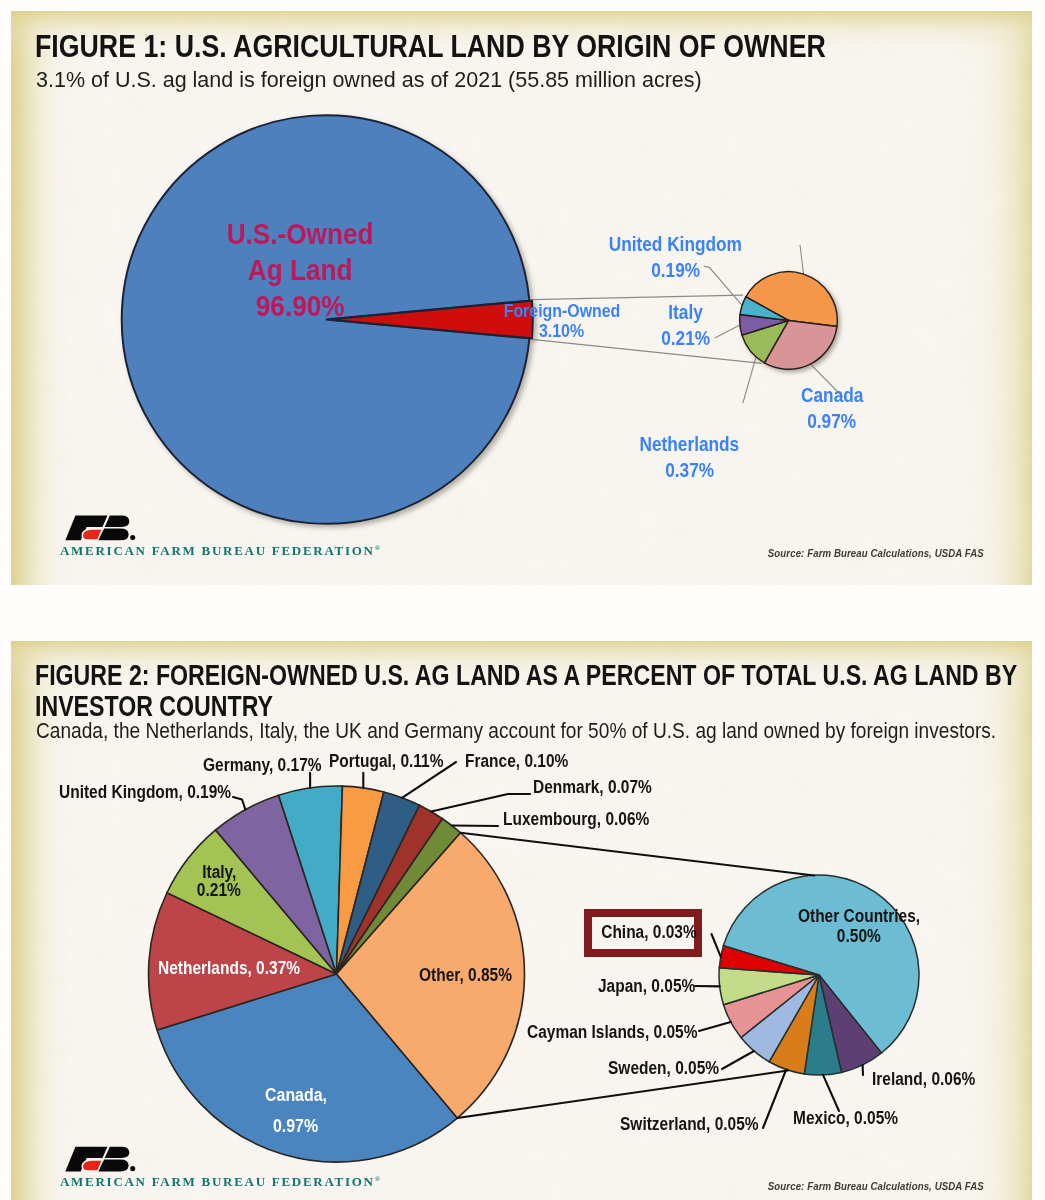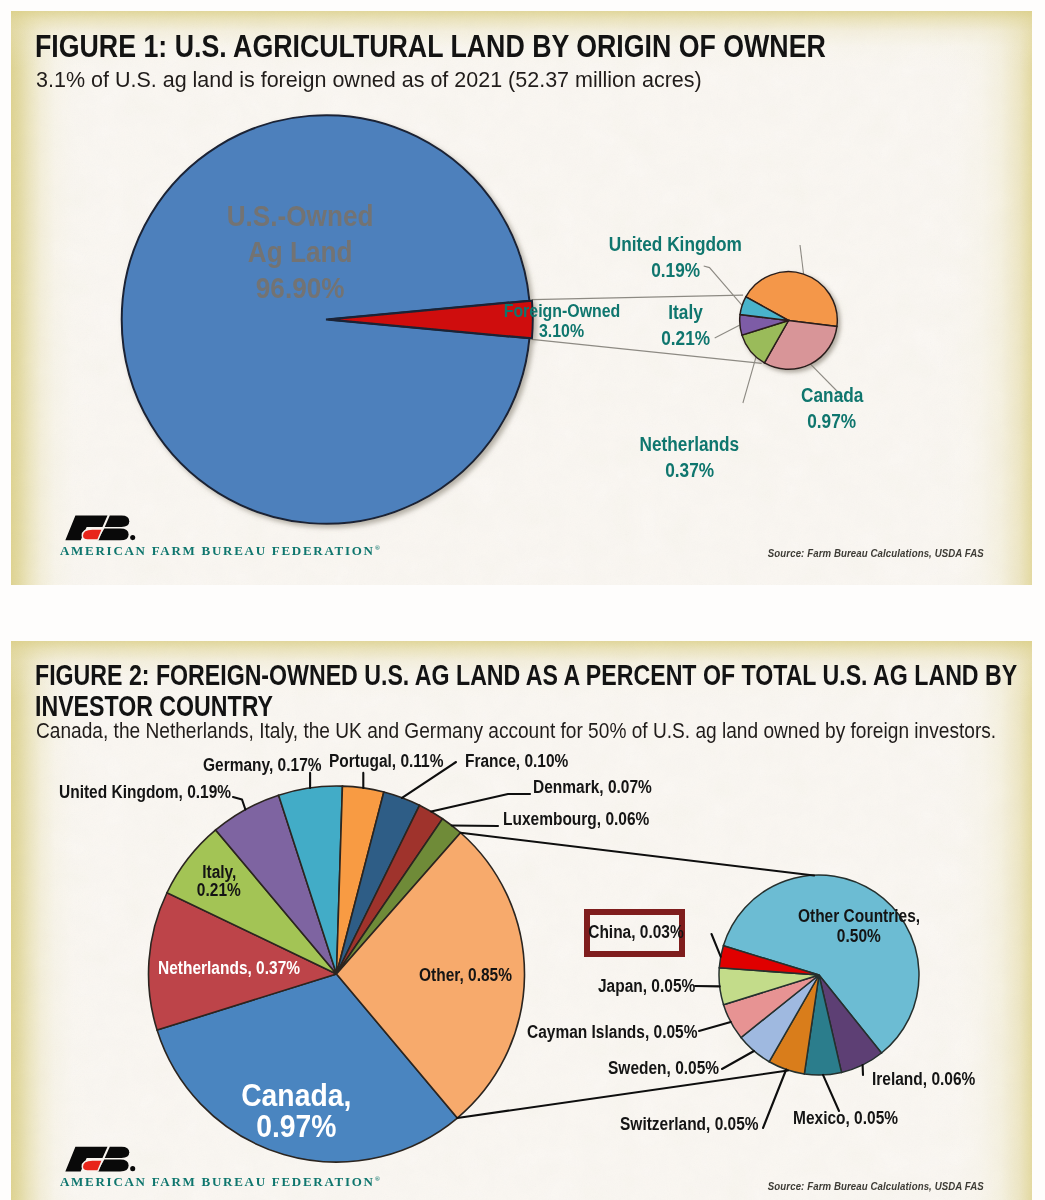--- a/index.html
+++ b/index.html
@@ -30,28 +30,28 @@
          rgba(248,245,230,0.05) 945px,
          rgba(243,238,211,0.16) 970px,
          rgba(237,230,190,0.34) 990px,
          rgba(230,220,166,0.58) 1008px,
          rgba(224,212,144,0.82) 1021px),
        #fbf8f4;}
   .grain{position:absolute;left:0;top:0;width:100%;height:100%;opacity:0.5;}
   .ttl{position:absolute;font-weight:bold;color:#131313;white-space:nowrap;display:inline-block;}
   .sub{position:absolute;color:#201c1a;white-space:nowrap;display:inline-block;}
   svg.chart{position:absolute;left:0;top:0;width:1021px;height:580px;overflow:visible;}
-  .lbl{position:absolute;font-weight:bold;color:#0f766e;line-height:1.15;white-space:nowrap;display:flex;flex-direction:column;align-items:center;}
+  .lbl{position:absolute;font-weight:bold;color:#3b82f6;line-height:1.15;white-space:nowrap;display:flex;flex-direction:column;align-items:center;}
   .lbl > div{display:block;transform:scaleX(0.884);}
   .src{position:absolute;font-style:italic;font-weight:bold;color:#3d3b35;font-size:10.5px;letter-spacing:0.1px;white-space:nowrap;display:inline-block;transform:scaleX(0.92);transform-origin:right top;}
   .fedtext{position:absolute;font-family:"Liberation Serif",serif;font-weight:bold;color:#0f766e;white-space:nowrap;}
   
   #f1title{left:24px;top:17px;font-size:32.0px;transform:scaleX(0.8356);transform-origin:left top;}
   #f1sub{left:25px;top:57px;font-size:21.5px;transform:scaleX(1.0);transform-origin:left top;}
-  #f1main{left:169.5px;top:187px;width:240px;font-size:29.6px;color:#737373;line-height:36px;}
+  #f1main{left:169.5px;top:205px;width:240px;font-size:29.6px;color:#be185d;line-height:36px;}
   #f1exp{left:476px;top:290px;width:150px;font-size:18px;line-height:20px;}
   #f1uk{left:584.5px;top:220px;width:160px;font-size:19.5px;line-height:26px;}
   #f1it{left:620px;top:288px;width:110px;font-size:19.5px;line-height:26px;}
   #f1nl{left:603.8px;top:376px;width:150px;font-size:19.5px;line-height:26px;margin-top:44px;}
   #f1oc{left:787px;top:220px;width:160px;font-size:19.5px;line-height:26px;}
   #f1ca{left:766px;top:371px;width:110px;font-size:19.5px;line-height:26px;}
   #f1src{right:48px;top:536px;}
   
   #f2title1{left:24px;top:18px;font-size:28.6px;transform:scaleX(0.8096);transform-origin:left top;}
   #f2title2{left:24px;top:49px;font-size:28.6px;transform:scaleX(0.8096);transform-origin:left top;}
@@ -60,31 +60,31 @@
   .lbl2.multi{display:flex;flex-direction:column;align-items:center;transform:none;}
   .lbl2.multi > div{display:block;transform:scaleX(0.885);}
   #L_germany{left:192px;top:114px;}
   #L_portugal{left:318px;top:110px;}
   #L_france{left:454px;top:110px;}
   #L_denmark{left:521.7px;top:136px;}
   #L_lux{left:492px;top:168px;}
   #L_uk{left:48px;top:141px;}
   #L_italy{left:184.8px;top:222px;text-align:center;width:46px;line-height:18px;}
   #L_neth{left:147px;top:317px;color:#ffffff;}
-  #L_canada{left:230px;top:439px;color:#ffffff;font-size:32px;text-align:center;width:110px;line-height:31px;}
+  #L_canada{left:230px;top:439px;color:#ffffff;font-size:18px;text-align:center;width:110px;line-height:31px;}
   #L_other{left:407.7px;top:323.5px;}
   #L_china{left:572.9px;top:267.5px;}
   #L_japan{left:586.9px;top:334.5px;}
   #L_cayman{left:516.3px;top:381.4px;}
   #L_sweden{left:597.3px;top:417px;}
   #L_switz{left:609px;top:472.5px;}
   #L_mexico{left:782px;top:466.7px;}
   #L_ireland{left:861.2px;top:428px;}
   #L_sother{left:768px;top:266px;text-align:center;width:160px;line-height:19.5px;}
-  .hlbox{transform:none;border:6px solid #7f1d1d;box-sizing:border-box;width:101px;height:48px;display:flex;align-items:center;justify-content:center;padding-left:3px;}
+  .hlbox{transform:none;border:8px solid #7f1d1d;box-sizing:border-box;width:118px;height:48px;display:flex;align-items:center;padding-left:3px;}
   .hlbox > span{display:inline-block;transform:scaleX(0.885);}
   #f2src{right:48px;top:539px;}
 </style>
 </head>
 <body>
 
 <div class="page">
 
 <div class="panel" id="panel1">
   <div class="paper"></div>
@@ -101,21 +101,21 @@
       <feColorMatrix type="matrix" values="0 0 0 0 0.55  0 0 0 0 0.50  0 0 0 0 0.28  0.5 0.4 0.1 0 0"></feColorMatrix>
       <feComponentTransfer>
             <feFuncA type="linear" slope="0.22" intercept="-0.04"></feFuncA>
           </feComponentTransfer>
         </filter>
     <rect width="1021" height="574" filter="url(#gr2)" opacity="0.85"></rect>
     <rect width="1021" height="574" filter="url(#gr1)" opacity="0.5"></rect>
   </svg>
 
   <div class="ttl" id="f1title">FIGURE 1: U.S. AGRICULTURAL LAND BY ORIGIN OF OWNER</div>
-  <div class="sub" id="f1sub">3.1% of U.S. ag land is foreign owned as of 2021 (52.37 million acres)</div>
+  <div class="sub" id="f1sub">3.1% of U.S. ag land is foreign owned as of 2021 (55.85 million acres)</div>
 
   <svg class="chart" viewBox="0 0 1021 580">
     <defs>
       <filter id="sh1" x="-30%" y="-30%" width="170%" height="170%">
         <feDropShadow dx="3" dy="3" stdDeviation="2.5" flood-color="#7c7468" flood-opacity="0.55"></feDropShadow>
       </filter>
       <filter id="sh2" x="-40%" y="-40%" width="190%" height="190%">
         <feDropShadow dx="2.5" dy="2.5" stdDeviation="2" flood-color="#7c7468" flood-opacity="0.6"></feDropShadow>
       </filter>
     </defs>

